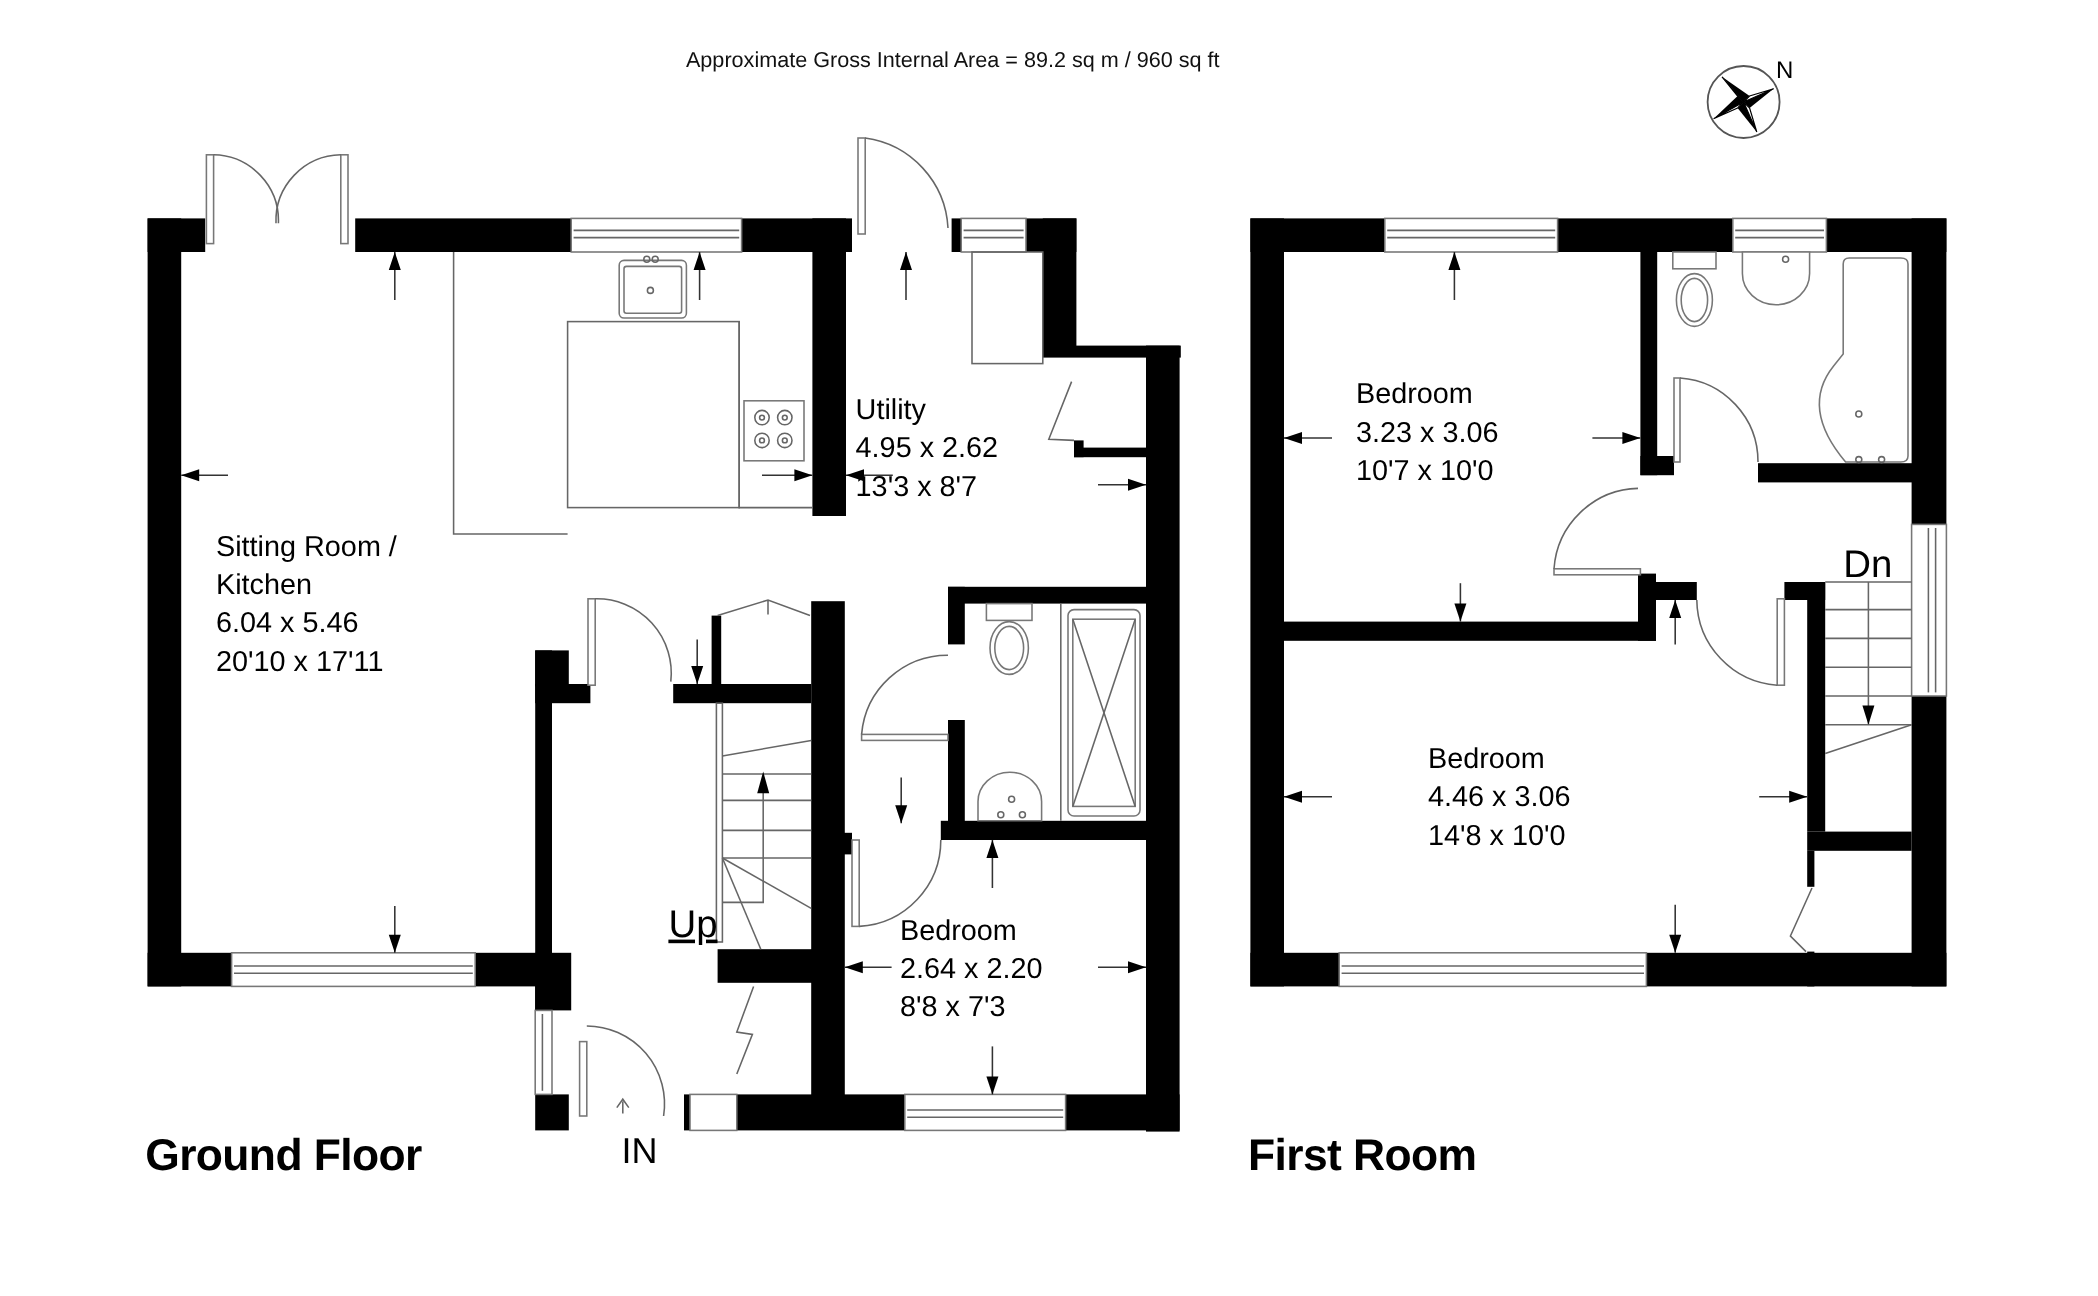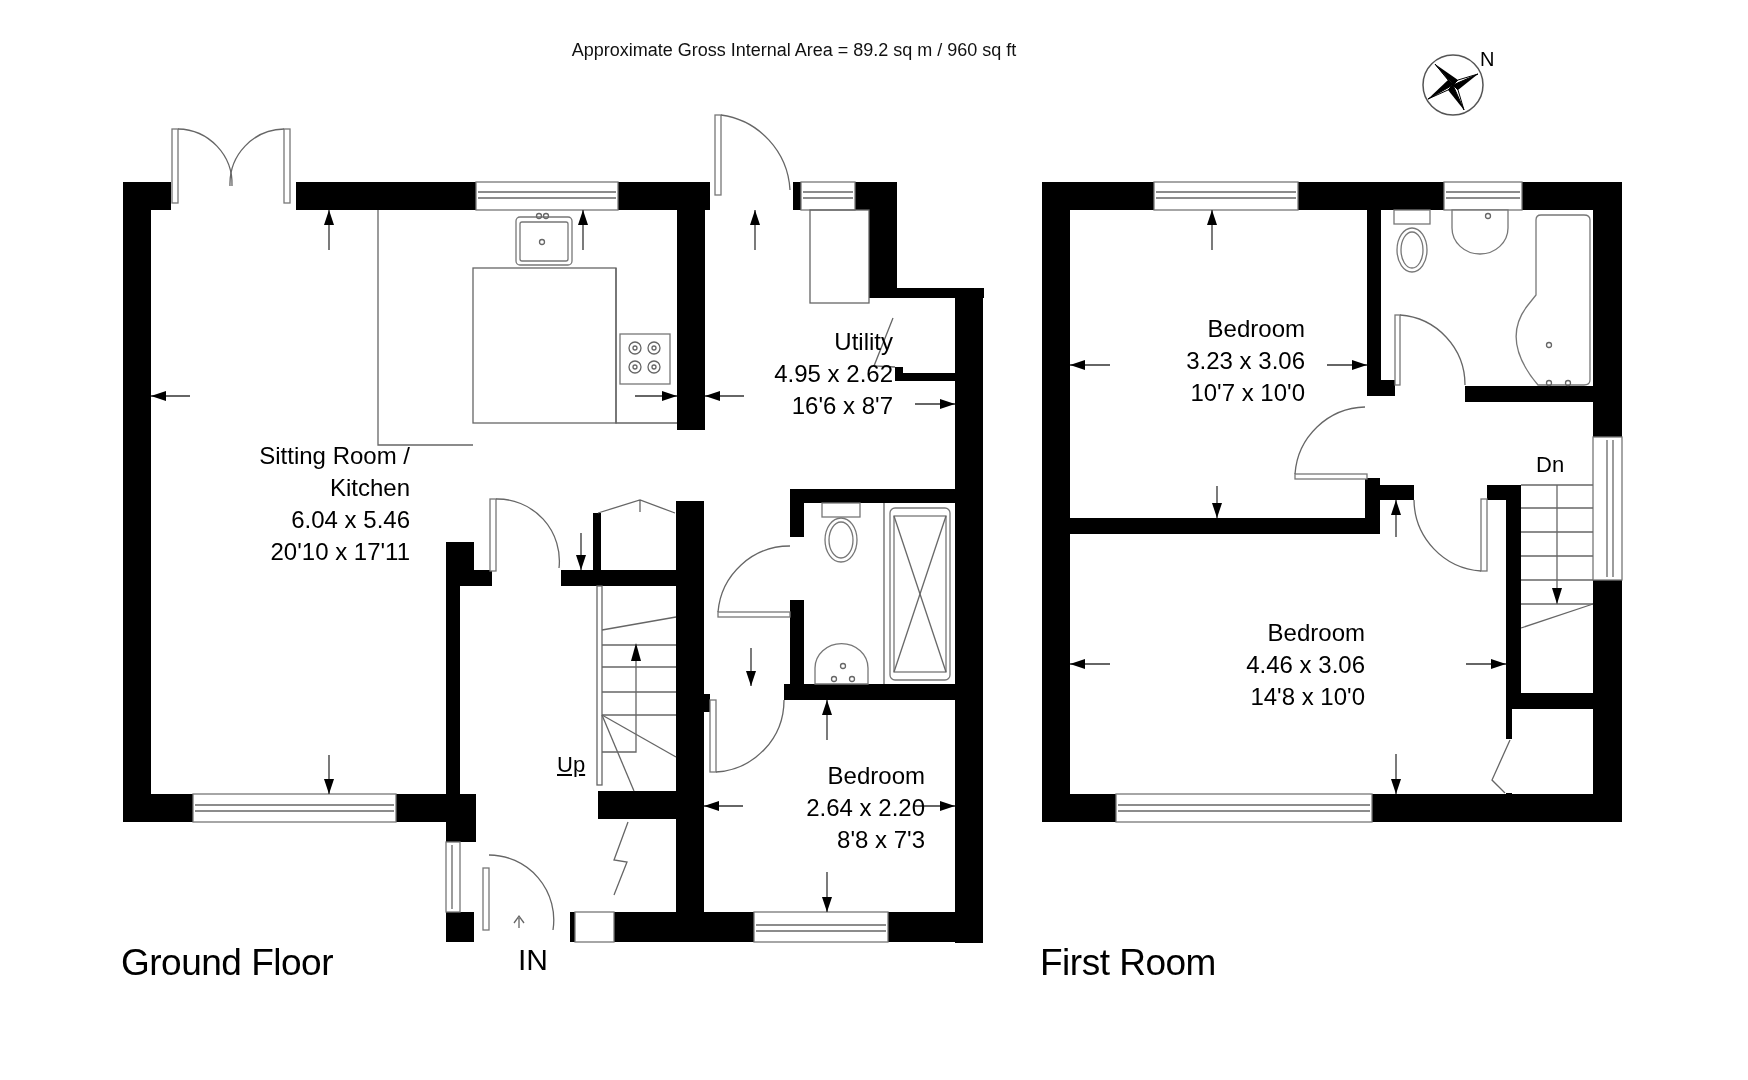--- a/index.html
+++ b/index.html
@@ -1,29 +1,29 @@
 <!DOCTYPE html>
 <html><head>
 <meta charset="utf-8">
 <style>
   html, body { margin: 0; padding: 0; background: #ffffff; }
   body { width: 1748px; height: 1080px; position: relative; overflow: hidden;
          font-family: "Liberation Sans", sans-serif; color: #000; }
   .area-caption { position: absolute; left: 0; width: 1588px; top: 40px; text-align: center;
                   font-size: 18px; color: #111; }
-  .floor-title { position: absolute; font-weight: normal; font-size: 37px; letter-spacing: -0.5px; }
+  .floor-title { position: absolute; font-weight: bold; font-size: 37px; letter-spacing: -0.5px; }
   .in-label { position: absolute; font-size: 30px; }
   svg { position: absolute; left: 0; top: 0; }
   .wall { fill: #000; }
   .thin { fill: none; stroke: #666; stroke-width: 1.3; }
   .fix { fill: #fff; stroke: #777; stroke-width: 1.3; }
   .arrow-line { stroke: #333; stroke-width: 1.3; }
   .arrow-head { fill: #000; }
-  .room-label { position: absolute; text-align: right; font-size: 24px; line-height: 32px; }
-  .small-label { position: absolute; font-size: 22px; }
+  .room-label { position: absolute; text-align: left; font-size: 24px; line-height: 32px; }
+  .small-label { position: absolute; font-size: 32px; }
   .compass { position: absolute; }
   .compass-n { position: absolute; font-size: 20px; }
 </style>
 </head>
 <body>
 
 <div class="area-caption">Approximate Gross Internal Area = 89.2 sq m / 960 sq ft</div>
 
 <svg class="compass" width="70" height="70" style="left:1418px; top:50px;" viewBox="0 0 70 70">
   <circle cx="35" cy="35" r="30" fill="none" stroke="#555" stroke-width="1.5"></circle>
@@ -352,21 +352,21 @@
 
 <div class="room-label" style="left:180px; top:440px; width:230px;">
   <div>Sitting Room /</div>
   <div>Kitchen</div>
   <div>6.04 x 5.46</div>
   <div>20'10 x 17'11</div>
 </div>
 <div class="room-label" style="left:713px; top:326px; width:180px;">
   <div>Utility</div>
   <div>4.95 x 2.62</div>
-  <div>16'6 x 8'7</div>
+  <div>13'3 x 8'7</div>
 </div>
 <div class="room-label" style="left:750px; top:760px; width:175px;">
   <div>Bedroom</div>
   <div>2.64 x 2.20</div>
   <div>8'8 x 7'3</div>
 </div>
 <div class="small-label" style="left:557px; top:752px;text-decoration:underline;">Up</div>
 <div class="in-label" style="left:518px; top:943px;">IN</div>
 
 <div class="room-label" style="left:1130px; top:313px; width:175px;">

